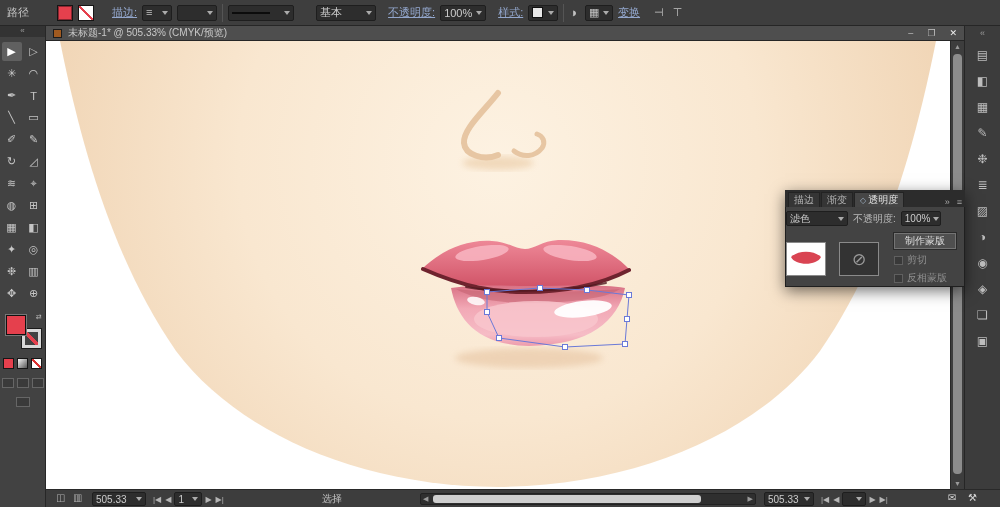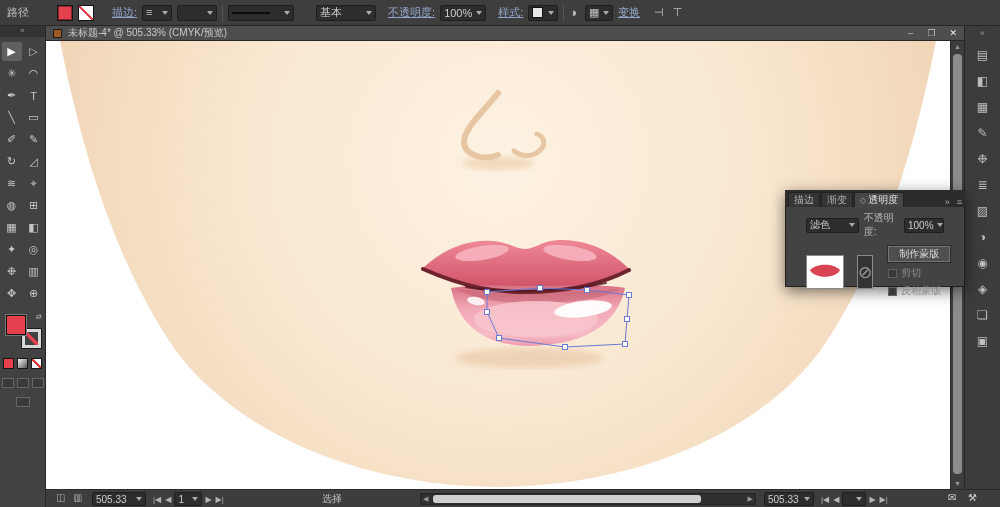--- a/index.html
+++ b/index.html
@@ -76,21 +76,21 @@
 
   
   .panel { position:absolute; left:785px; top:190px; width:180px; height:97px; z-index:20;
            box-shadow:0 4px 14px rgba(0,0,0,.55); font-size:10px; }
   .panel-tabs { height:17px; background:#2c2c2c; display:flex; align-items:flex-end; padding:14px 3px 0 3px; }
   .ptab { height:15px; padding:0 5px; display:flex; align-items:center; gap:2px; background:#353535;
           color:#b0b0b0; border:1px solid #232323; border-bottom:none; margin-right:1px; cursor:pointer; }
   .ptab.active { background:#464646; color:#e2e2e2; }
   .ptab-icon { font-size:8px; color:#9ab; }
   .panel-tab-extras { margin-left:auto; display:flex; gap:7px; color:#a8a8a8; font-size:9px; align-items:center; }
-  .panel-body { height:80px; background:#434343; border:1px solid #1f1f1f; border-top:none; padding:4px 20px; }
+  .panel-body { height:80px; background:#434343; border:1px solid #1f1f1f; border-top:none; padding:4px 0; }
   .prow { display:flex; align-items:center; gap:5px; }
   .thumb-box { width:40px; height:34px; border:1px solid #8a8a8a; display:flex; align-items:center; justify-content:center; }
   .thumb-white { background:#ffffff; }
   .thumb-dark { background:#333333; color:#9a9a9a; font-size:17px; }
   .mask-col { display:flex; flex-direction:column; gap:4px; margin-left:10px; }
   .mask-btn { width:62px; height:16px; background:#4f4f4f; border:1px solid #747474; box-shadow:0 0 0 1px #2a2a2a;
               color:#dddddd; display:flex; align-items:center; justify-content:center; cursor:pointer; }
   .chk-row { display:flex; align-items:center; gap:4px; color:#8e8e8e; }
   .chk { width:9px; height:9px; background:#393939; border:1px solid #5f5f5f; flex:none; }
 
@@ -150,21 +150,21 @@
       <span class="bar-icon">▦</span>
         <span class="caret"></span>
     </span>
     <span class="link" style="margin-left:5px">变换</span>
     <span class="bar-icon" style="margin-left:14px">⊣</span>
     <span class="bar-icon" style="margin-left:9px">⊤</span>
   </div>
 
   <div class="title-bar">
     <span class="doc-icon"></span>
-    <span>未标题-4* @ 505.33% (CMYK/预览)</span>
+    <span>未标题-1* @ 505.33% (CMYK/预览)</span>
     <span class="win-btns">
       <span>–</span>
       <span>❐</span>
       <span class="close">✕</span>
     </span>
   </div>
 
   <div class="toolbar">
     <div class="toolbar-header">«</div>
     <div class="tool-grid">

